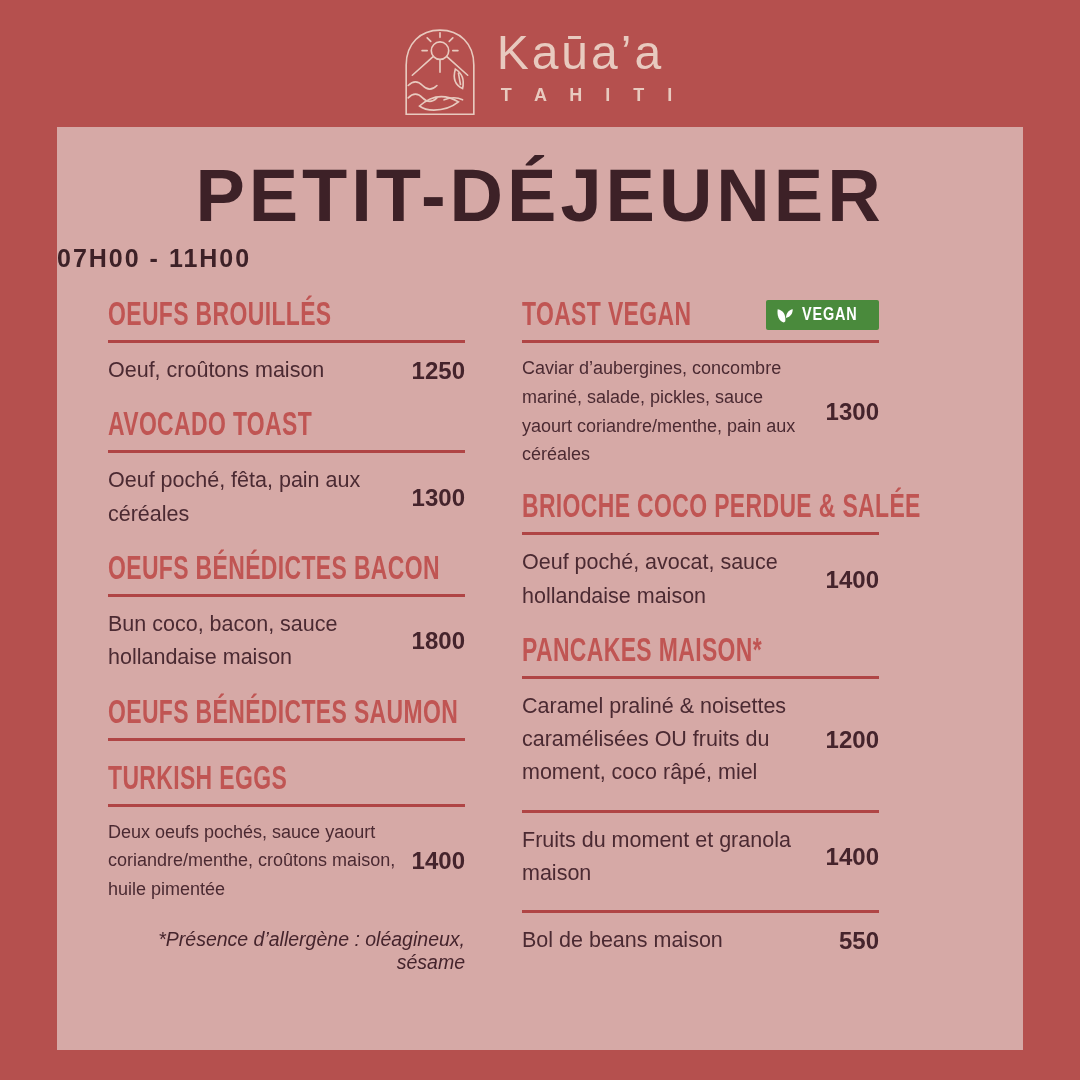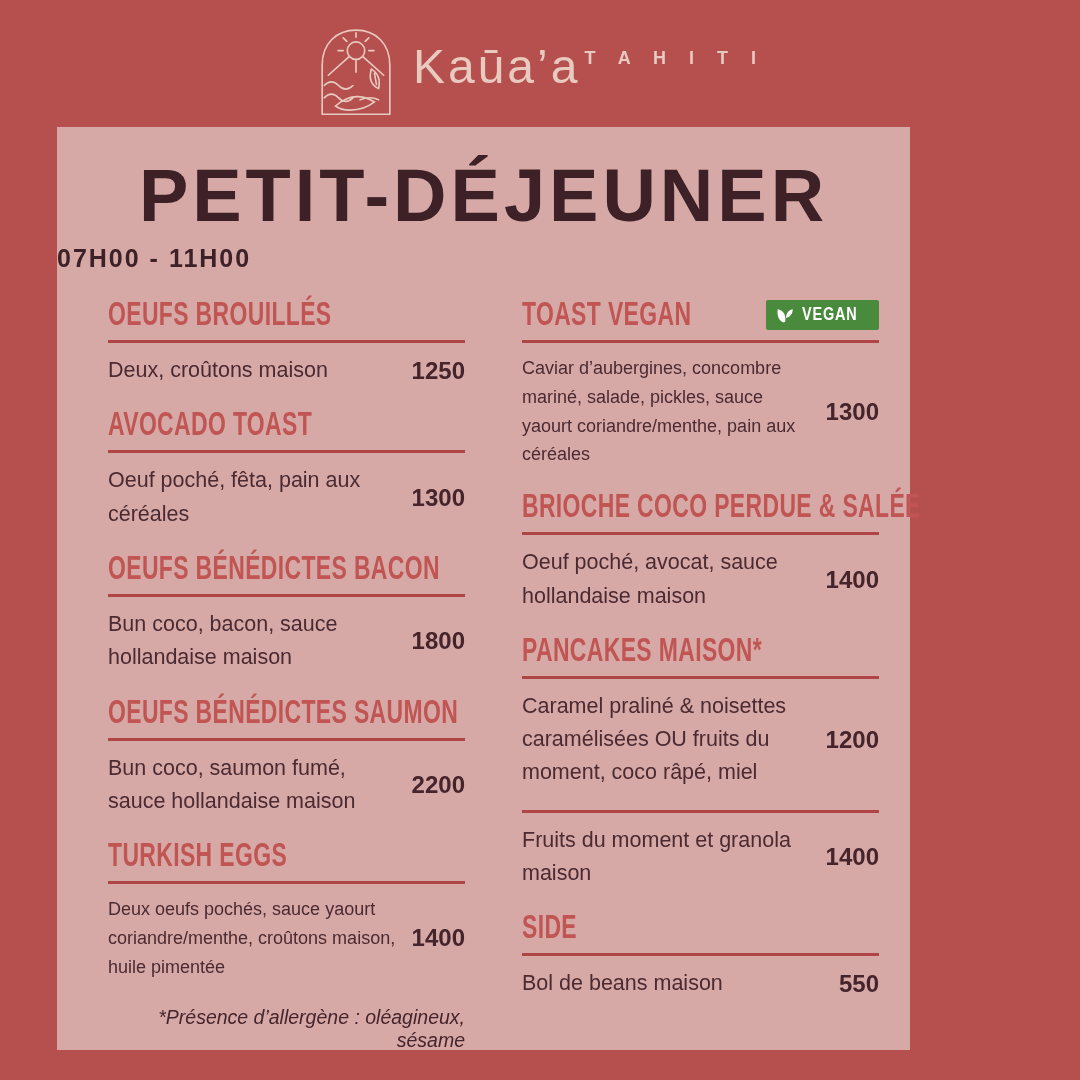--- a/index.html
+++ b/index.html
@@ -11,33 +11,33 @@
     overflow:hidden;
   }
 
   
   .brand {
     position:absolute; top:24px; left:0; width:1080px;
     display:flex; justify-content:center; align-items:center; gap:16px;
     color:#e8cabf;
   }
   .brand-icon { width:82px; height:86px; flex:0 0 auto; }
-  .brand-text { display:flex; align-items:flex-start; }
+  .brand-text { display:flex; flex-direction:column; align-items:flex-start; }
   .brand-name {
     font-size:48px; font-weight:400; letter-spacing:3px; line-height:1.05;
     color:#e8cabf;
   }
   .brand-tagline {
     font-size:18px; font-weight:700; letter-spacing:9px; margin-top:6px; margin-left:4px;
     color:#e8cabf;
   }
 
   
   .card {
-    position:absolute; left:57px; top:127px; width:853px; height:923px;
+    position:absolute; left:57px; top:127px; width:966px; height:923px;
     background:#d6a9a6;
   }
   .menu-title {
     text-align:center; margin-top:26px;
     font-size:74px; font-weight:700; letter-spacing:4px;
     color:#3d2127;
   }
   .menu-hours {
     text-align:left; margin-top:6px;
     font-size:25px; font-weight:700; letter-spacing:2px;
@@ -114,21 +114,21 @@
   <div class="columns">
 
     <div class="col">
 
       <section class="item">
         <div class="item-head">
           <h2 class="item-name"><span class="cond">OEUFS BROUILLÉS</span></h2>
         </div>
         <div class="rule"></div>
         <div class="item-body">
-          <p class="desc">Deux, croûtons maison</p>
+          <p class="desc">Oeuf, croûtons maison</p>
           <span class="price">1250</span>
         </div>
       </section>
 
       <section class="item">
         <div class="item-head">
           <h2 class="item-name"><span class="cond">AVOCADO TOAST</span></h2>
         </div>
         <div class="rule"></div>
         <div class="item-body">
@@ -146,24 +146,20 @@
           <p class="desc">Bun coco, bacon, sauce hollandaise maison</p>
           <span class="price">1800</span>
         </div>
       </section>
 
       <section class="item">
         <div class="item-head">
           <h2 class="item-name"><span class="cond">OEUFS BÉNÉDICTES SAUMON</span></h2>
         </div>
         <div class="rule"></div>
-        <div class="item-body">
-          <p class="desc">Bun coco, saumon fumé, sauce hollandaise maison</p>
-          <span class="price">2200</span>
-        </div>
       </section>
 
       <section class="item">
         <div class="item-head">
           <h2 class="item-name"><span class="cond">TURKISH EGGS</span></h2>
         </div>
         <div class="rule"></div>
         <div class="item-body">
           <p class="desc small">Deux oeufs pochés, sauce yaourt coriandre/menthe, croûtons maison, huile pimentée</p>
           <span class="price">1400</span>
@@ -217,23 +213,20 @@
 
       <section class="item">
         <div class="rule"></div>
         <div class="item-body">
           <p class="desc">Fruits du moment et granola maison</p>
           <span class="price">1400</span>
         </div>
       </section>
 
       <section class="item">
-        <div class="item-head">
-          <h2 class="item-name"><span class="cond">SIDE</span></h2>
-        </div>
         <div class="rule"></div>
         <div class="item-body">
           <p class="desc">Bol de beans maison</p>
           <span class="price">550</span>
         </div>
       </section>
 
     </div>
   </div>
 </main>

